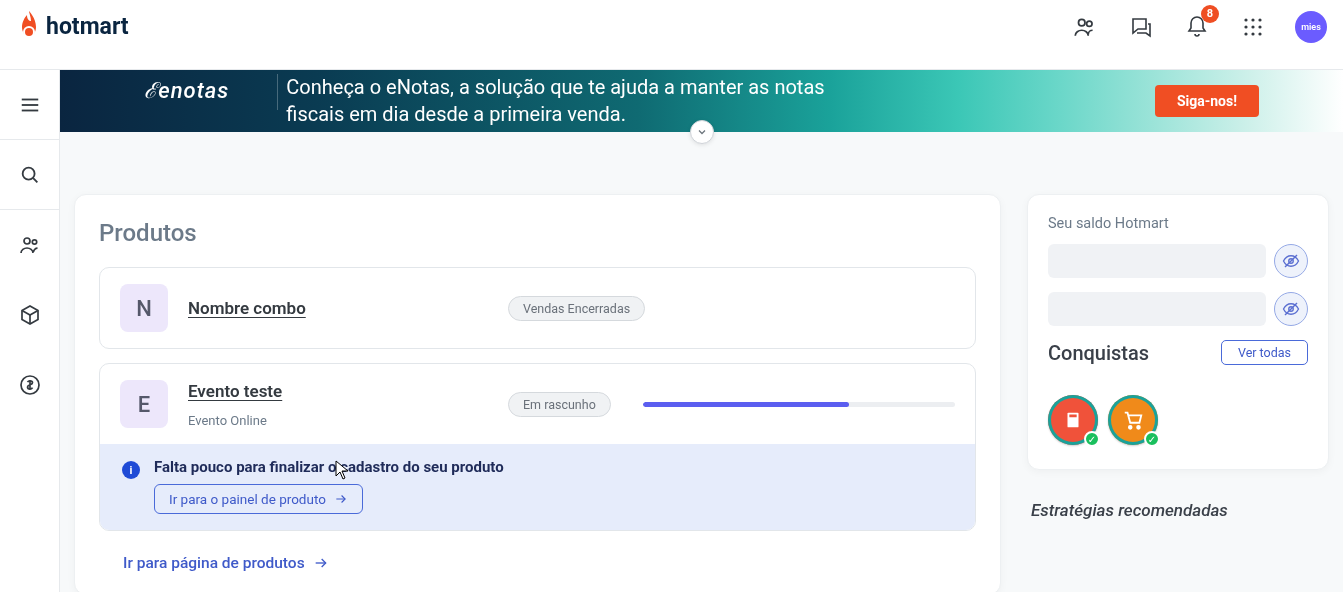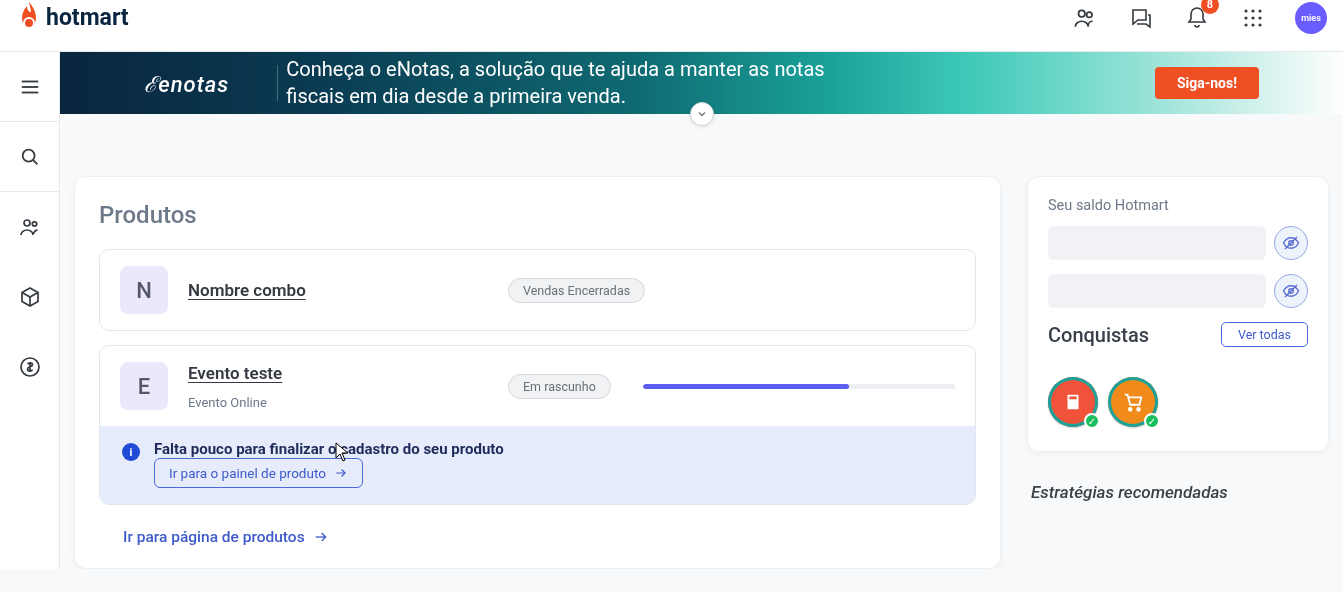--- a/index.html
+++ b/index.html
@@ -9,21 +9,21 @@
       font-family: -apple-system, BlinkMacSystemFont, "Segoe UI", Roboto, "Helvetica Neue", Arial, sans-serif;
     }
     body {
       background: #f7f9fa;
       overflow-x: hidden;
     }
     .top-header {
       display: flex;
       align-items: center;
       justify-content: space-between;
-      height: 52px;
+      height: 70px;
       padding: 0 16px 16px 14px;
       background: #fff;
       border-bottom: 1px solid #e6e9ec;
     }
     .logo-wrap {
       display: flex;
       align-items: center;
       gap: 2px;
     }
     .header-right {
@@ -108,21 +108,20 @@
       height: 62px;
       background: linear-gradient(90deg, #0a2540 0%, #0a3b52 20%, #0f6a72 45%, #1aa29a 60%, #3bc7b6 70%, #6bd7c9 78%, #9ae3d8 85%, #c9efe8 92%, #ffffff 100%);
       display: flex;
       align-items: center;
       padding: 0 24px;
       justify-content: space-between;
       overflow: visible;
     }
     .promo-left {
       display: flex;
-      align-items: center;
       gap: 8px;
     }
     .enotas-logo {
       color: #fff;
       font-family: Georgia, serif;
       font-style: italic;
       font-size: 22px;
       font-weight: 500;
       letter-spacing: 1px;
       padding-left: 60px;
@@ -284,21 +283,21 @@
       font-weight: 700;
       margin-top: 3px;
       flex-shrink: 0;
     }
     .alert-text {
       color: #1f2b59;
       font-size: 15px;
       font-weight: 700;
     }
     .alert-btn {
-      margin-top: 0;
+      margin-top: 8px;
       background: transparent;
       border: 1px solid #4a6ad9;
       color: #3f5ac9;
       font-size: 13.5px;
       padding: 6px 14px;
       border-radius: 6px;
       display: inline-flex;
       align-items: center;
       gap: 8px;
       cursor: pointer;

